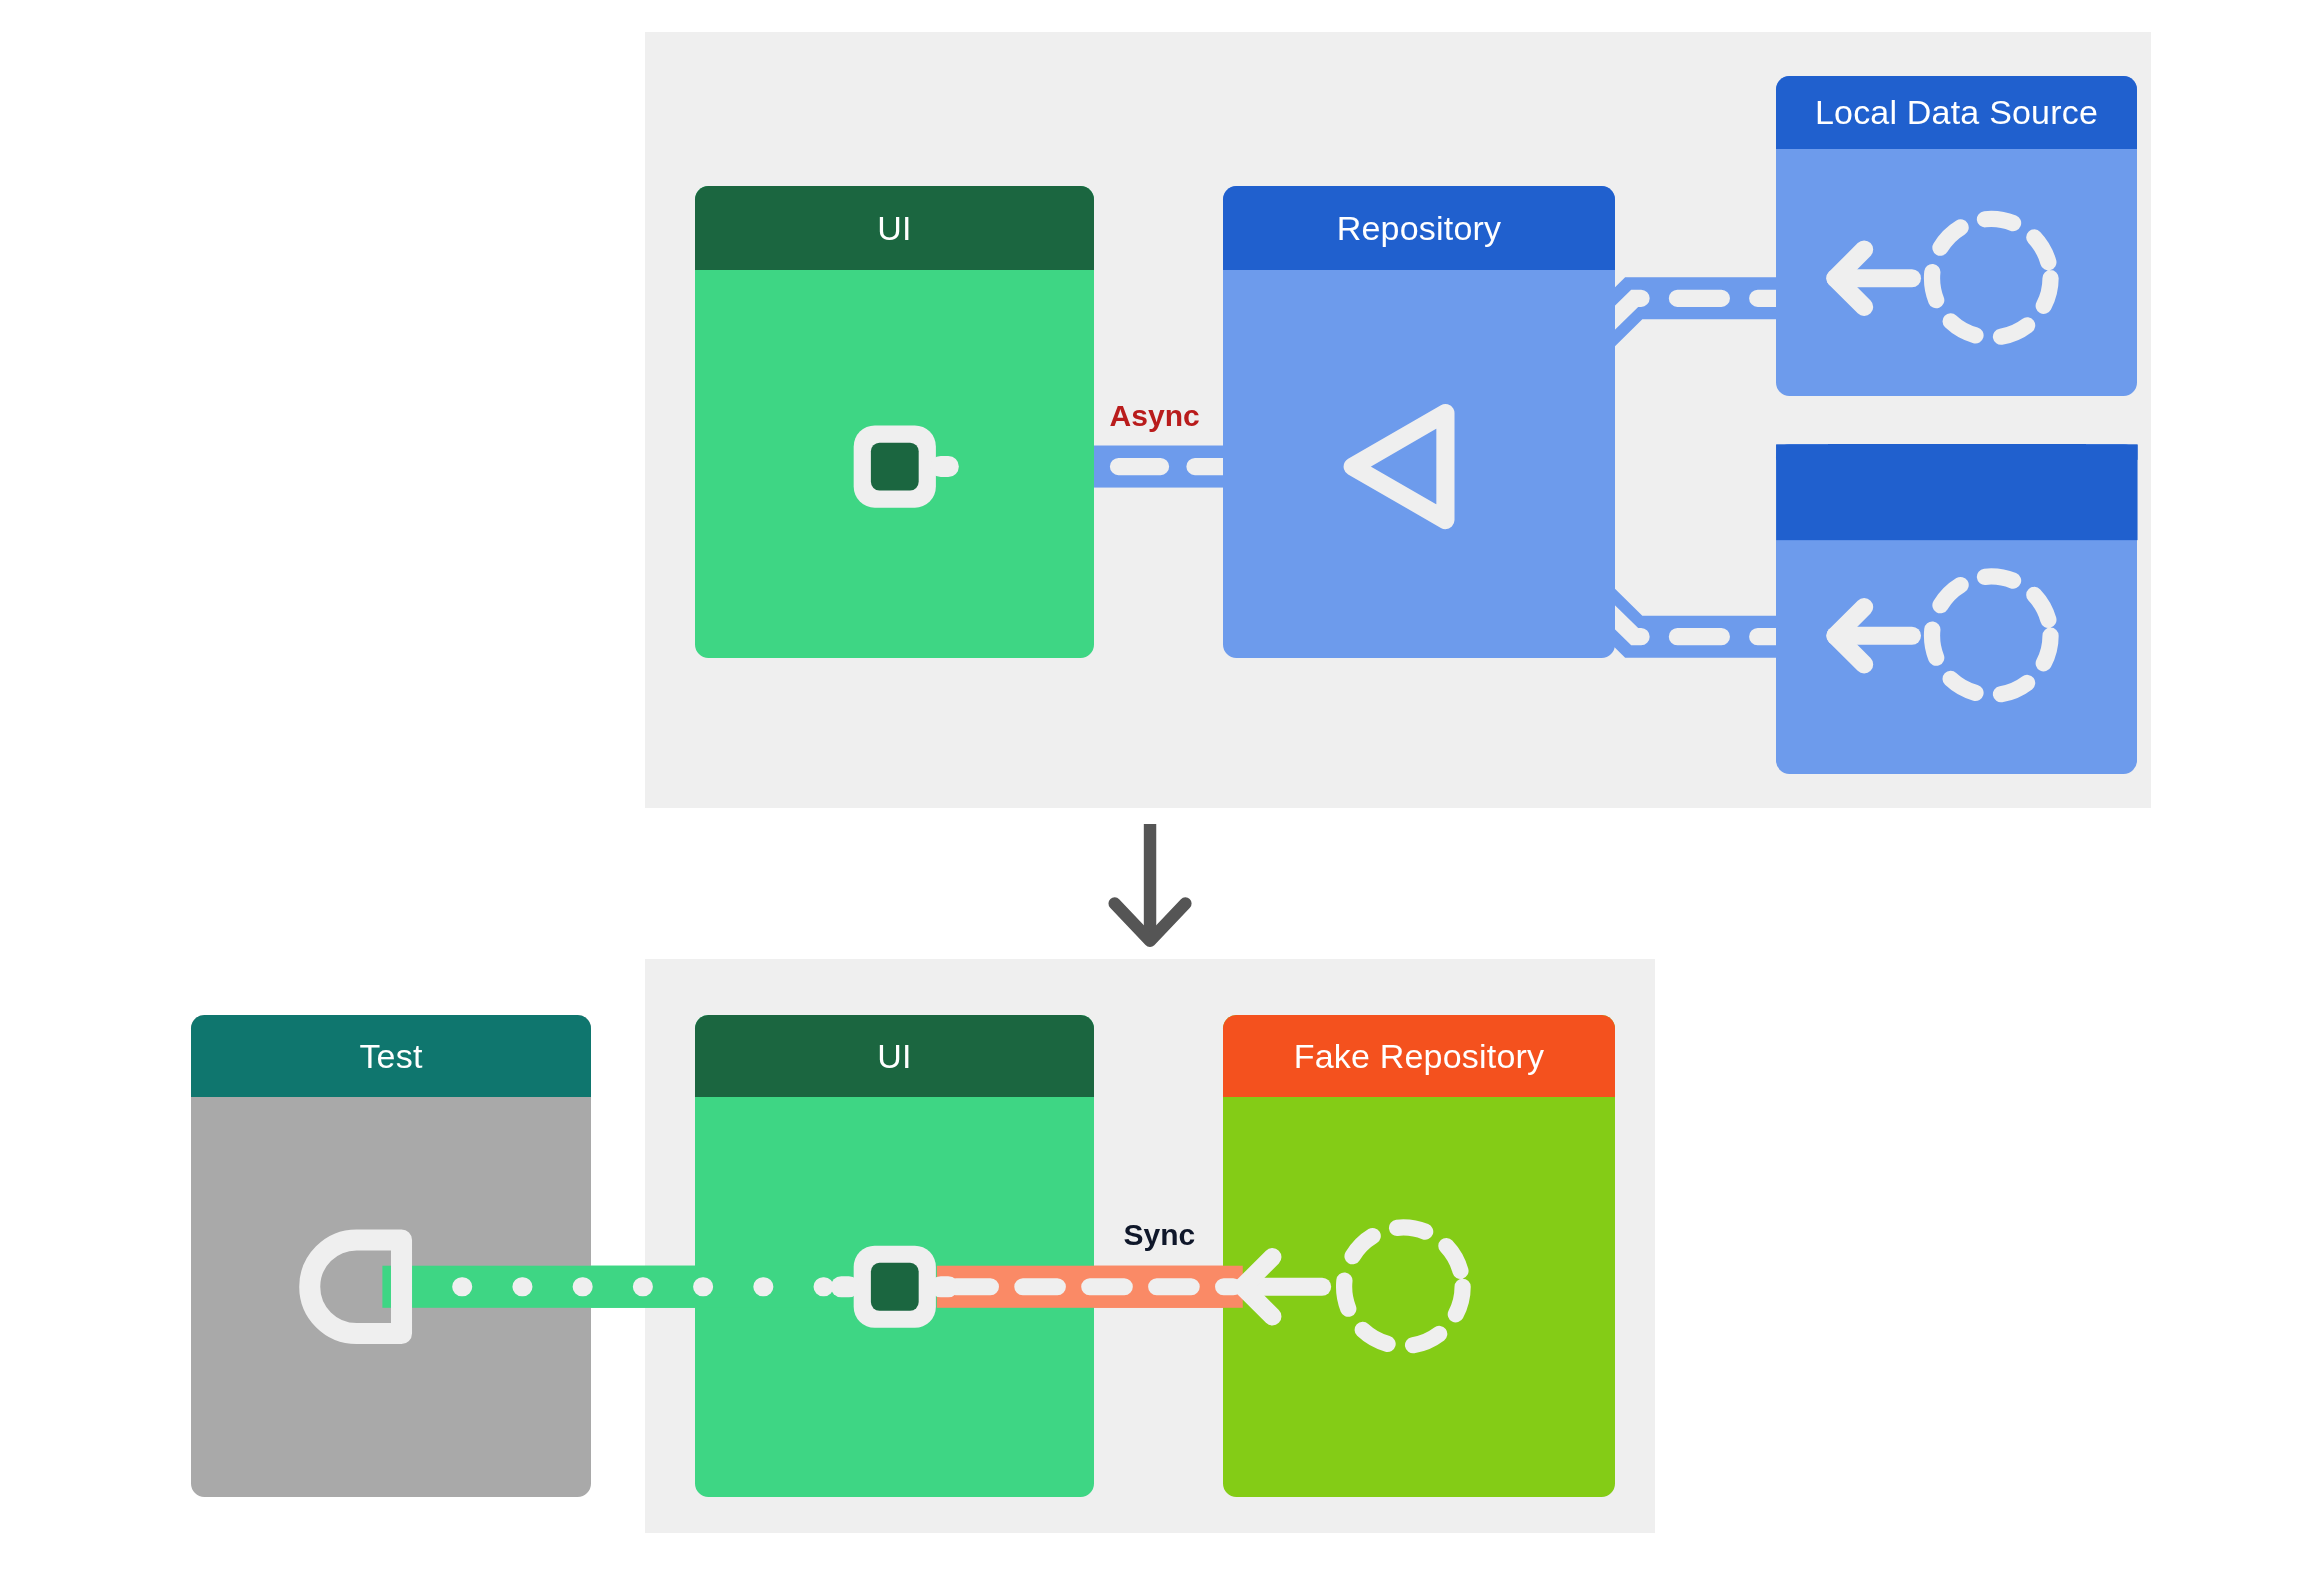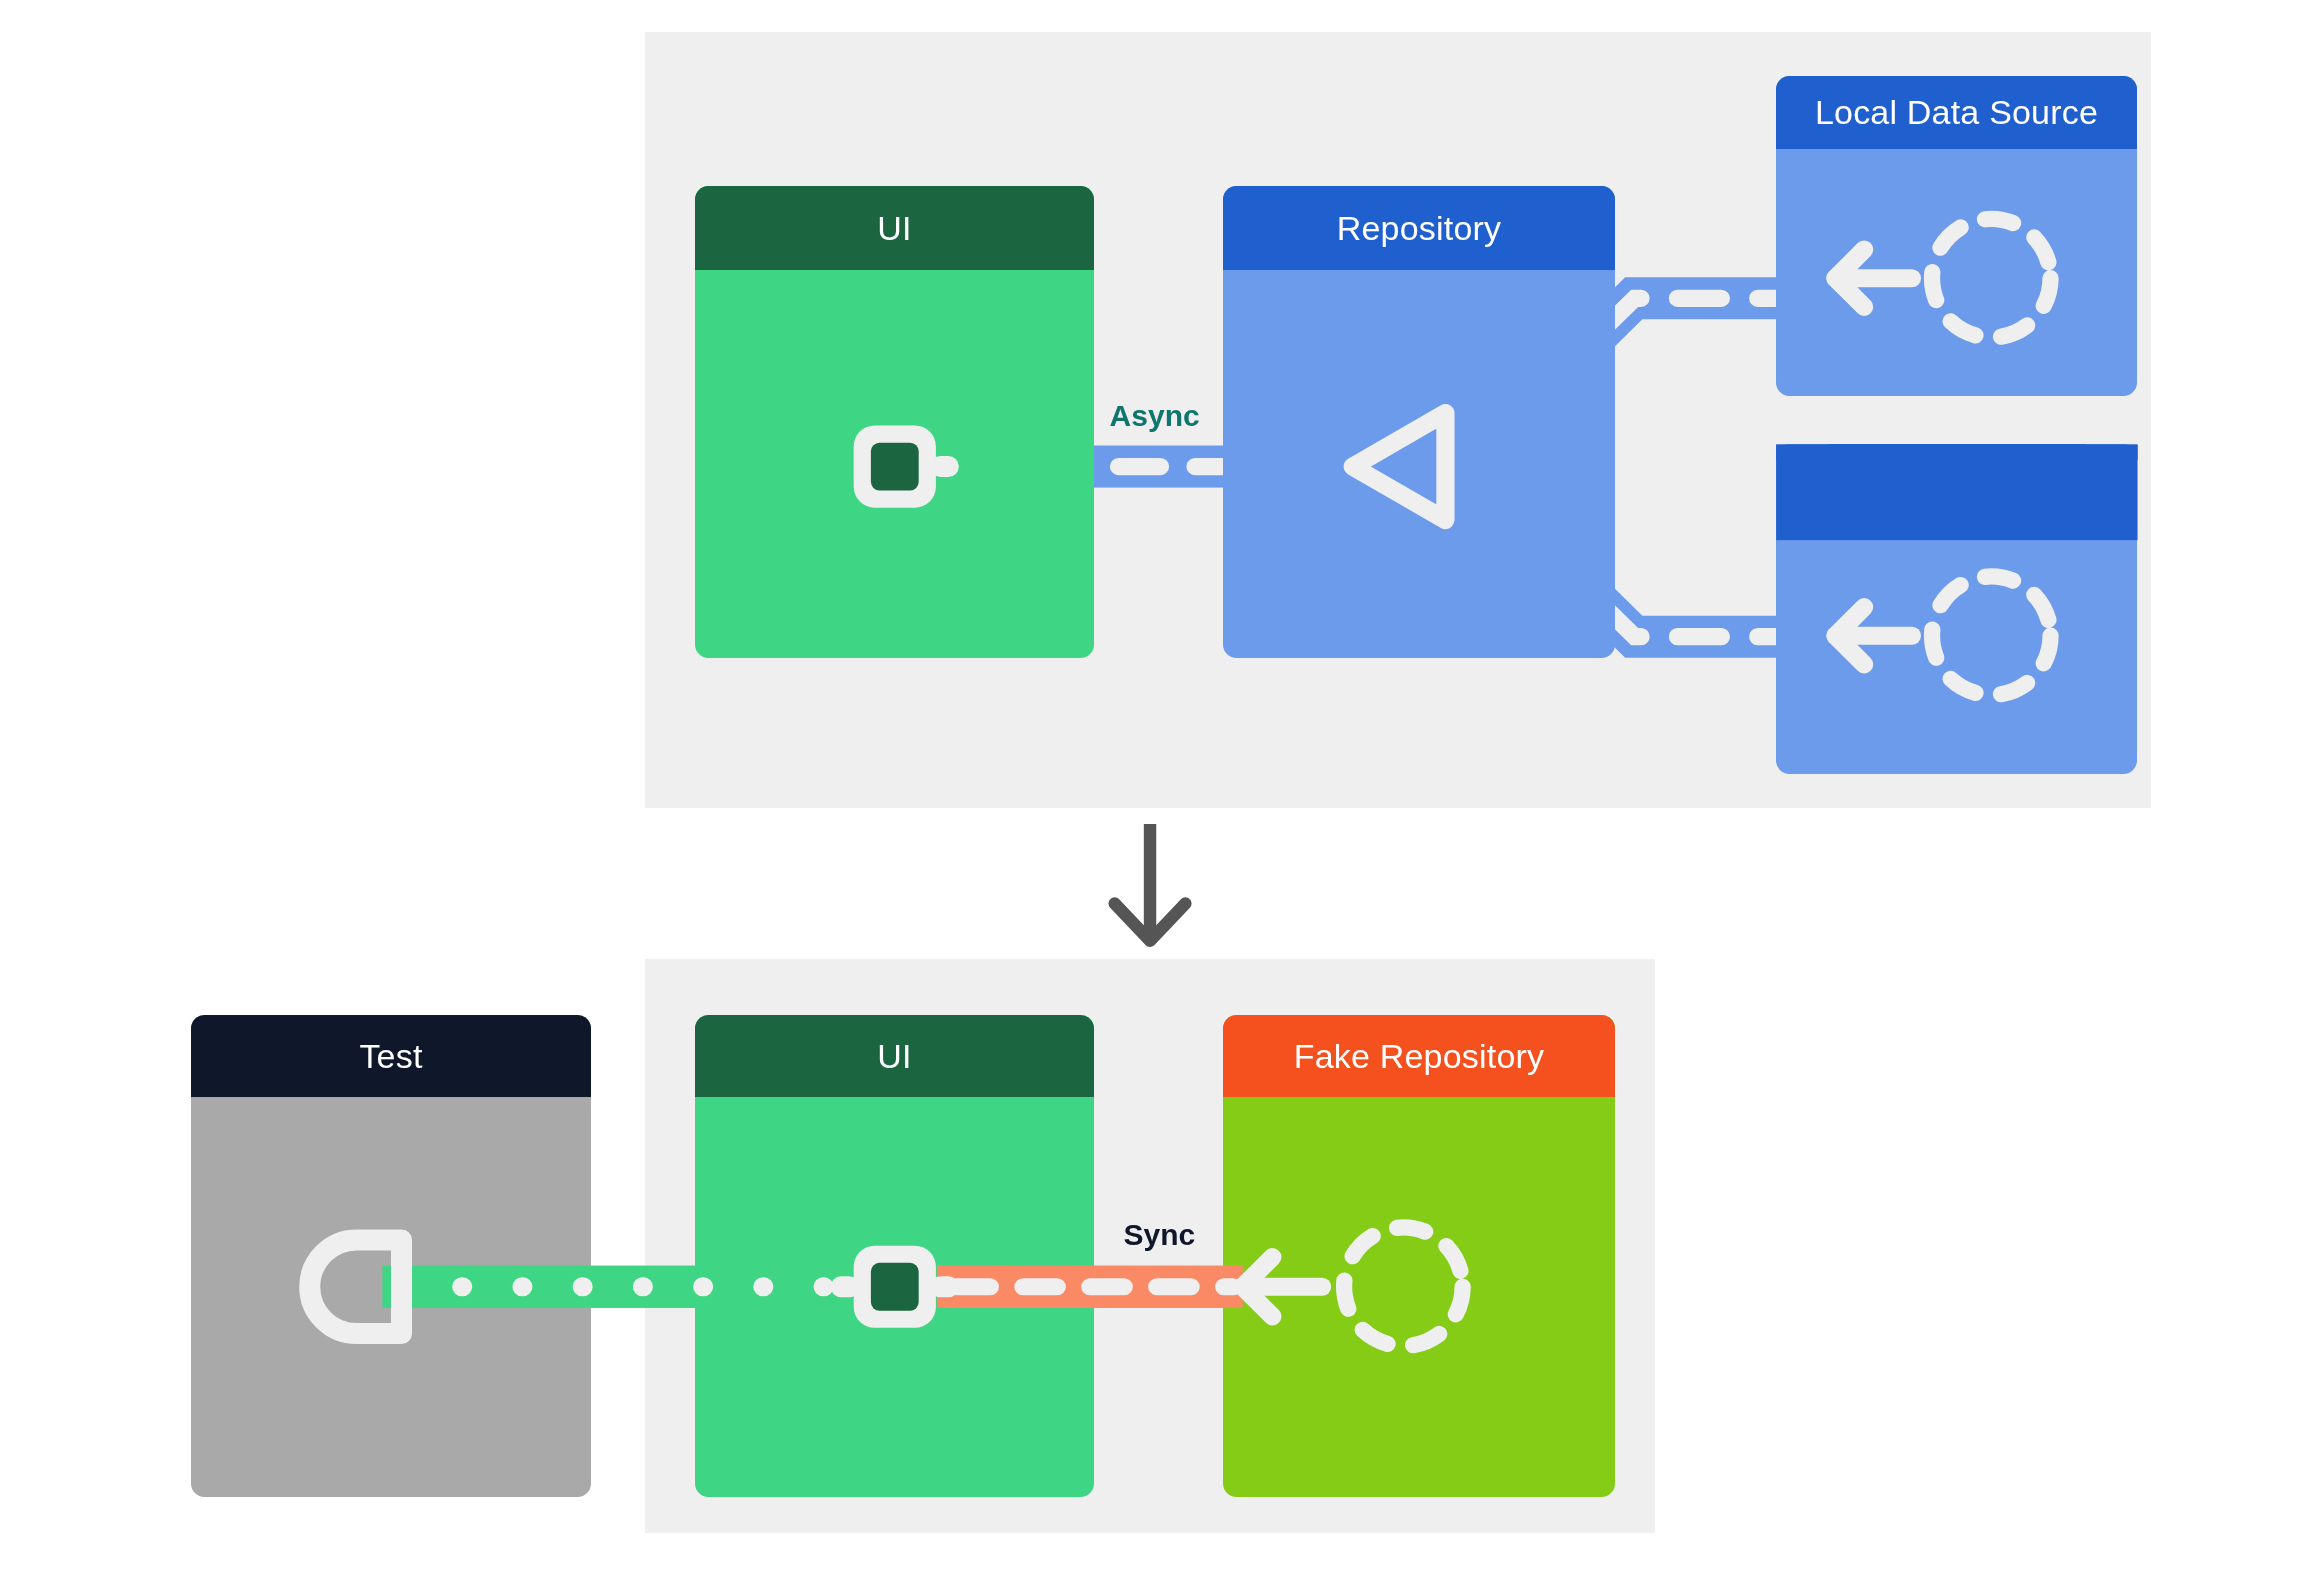--- a/index.html
+++ b/index.html
@@ -151,21 +151,21 @@
     </g>
     <circle cx="2083" cy="291" r="62" fill="none" stroke="#efefef" stroke-width="17" stroke-linecap="round" stroke-dasharray="30 27"></circle>
 
     <g>
       <line x1="1920" y1="665" x2="2000" y2="665" stroke="#efefef" stroke-width="19" stroke-linecap="round"></line>
       <polyline points="1950,635 1920,665 1950,695" fill="none" stroke="#efefef" stroke-width="19" stroke-linecap="round" stroke-linejoin="round"></polyline>
     </g>
     <circle cx="2083" cy="665" r="62" fill="none" stroke="#efefef" stroke-width="17" stroke-linecap="round" stroke-dasharray="30 27"></circle>
   </svg>
 
-  <div class="conn-label" style="left:1102px; top:397px; color:#0f766e;">
+  <div class="conn-label" style="left:1102px; top:397px; color:#b91c1c;">
     <span>Async</span>
   </div>
 
   <svg class="svg-layer" viewBox="0 0 2430 1659" width="2323" height="1586">
     <g>
       <line x1="1203" y1="862" x2="1203" y2="975" stroke="#555555" stroke-width="13" stroke-linecap="butt"></line>
       <polyline points="1166,945 1203,984 1240,945" fill="none" stroke="#555555" stroke-width="13" stroke-linecap="round" stroke-linejoin="round"></polyline>
     </g>
   </svg>
 
@@ -179,21 +179,21 @@
     </g>
 
     <g>
       <rect x="980" y="1324" width="320" height="44" fill="#fa8a66"></rect>
       <line x1="995" y1="1346" x2="1290" y2="1346" stroke="#efefef" stroke-width="18" stroke-linecap="round" stroke-dasharray="36 34"></line>
     </g>
   </svg>
 
   <div class="node" style="left:191px; top:1015px; width:400px; height:482px; background:#a9a9a9;">
     <div class="node-inner">
-      <div class="node-header" style="height:82px; background:#0f172a;">
+      <div class="node-header" style="height:82px; background:#0f766e;">
         <span>Test</span>
       </div>
       <div class="node-body"></div>
     </div>
   </div>
 
   <div class="node" style="left:695px; top:1015px; width:399px; height:482px; background:#3ed684;">
     <div class="node-inner">
       <div class="node-header" style="height:82px; background:#1b6640;">
         <span>UI</span>

